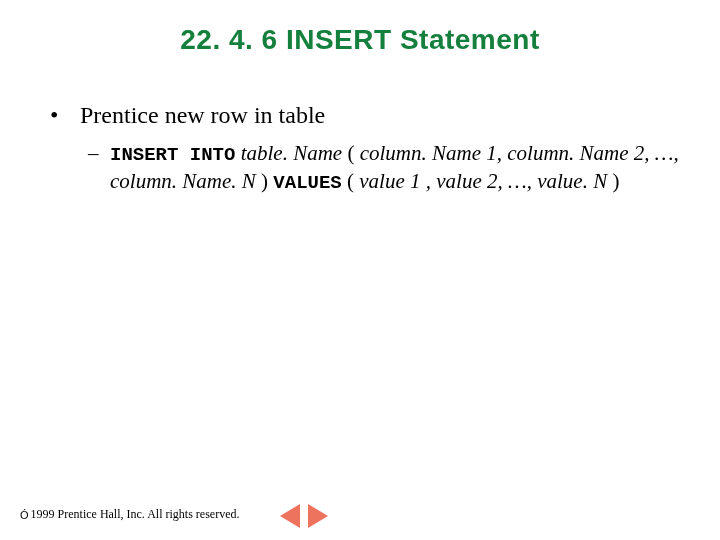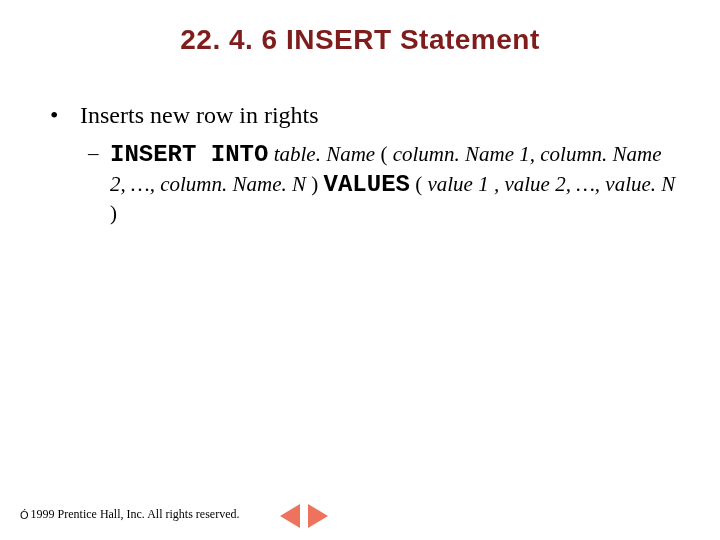--- a/index.html
+++ b/index.html
@@ -21,21 +21,21 @@
   }
   .title {
     position: absolute;
     top: 24px;
     left: 0;
     width: 100%;
     text-align: center;
     font-family: Arial, Helvetica, sans-serif;
     font-weight: bold;
     font-size: 28px;
-    color: #7f1d1d;
+    color: #15803d;
     letter-spacing: 0.5px;
   }
   .body {
     position: absolute;
     top: 100px;
     left: 50px;
     right: 40px;
     font-size: 24px;
     line-height: 1.25;
   }
@@ -58,21 +58,21 @@
   .lvl2 .dash {
     width: 22px;
     flex: 0 0 22px;
   }
   .lvl2 .content {
     flex: 1 1 auto;
   }
   .mono {
     font-family: "Courier New", Courier, monospace;
     font-weight: bold;
-    font-size: 24px;
+    font-size: 19px;
   }
   .italic {
     font-style: italic;
     margin-top: 28px;
   }
   .footer {
     position: absolute;
     left: 20px;
     bottom: 18px;
     font-size: 12px;
@@ -108,21 +108,21 @@
 </head>
 <body>
 
 <div class="slide">
 
   <div class="title">22. 4. 6 INSERT Statement</div>
 
   <div class="body">
     <div class="lvl1">
       <div class="bullet">•</div>
-      <div>Inserts new row in rights</div>
+      <div>Prentice new row in table</div>
     </div>
     <div class="lvl2">
       <div class="dash">–</div>
       <div class="content">
         <span class="mono">INSERT INTO</span><span> </span><span class="italic">table. Name</span><span> ( </span><span class="italic">column. Name 1</span><span class="italic">, </span><span class="italic">column. Name 2</span><span class="italic">, …, </span><span class="italic">column. Name. N</span><span> ) </span><span class="mono">VALUES</span><span> ( </span><span class="italic">value 1</span><span class="italic"> , </span><span class="italic">value 2</span><span class="italic">, …, </span><span class="italic">value. N</span><span> )</span>
       </div>
     </div>
   </div>
 
   <div class="footer">

